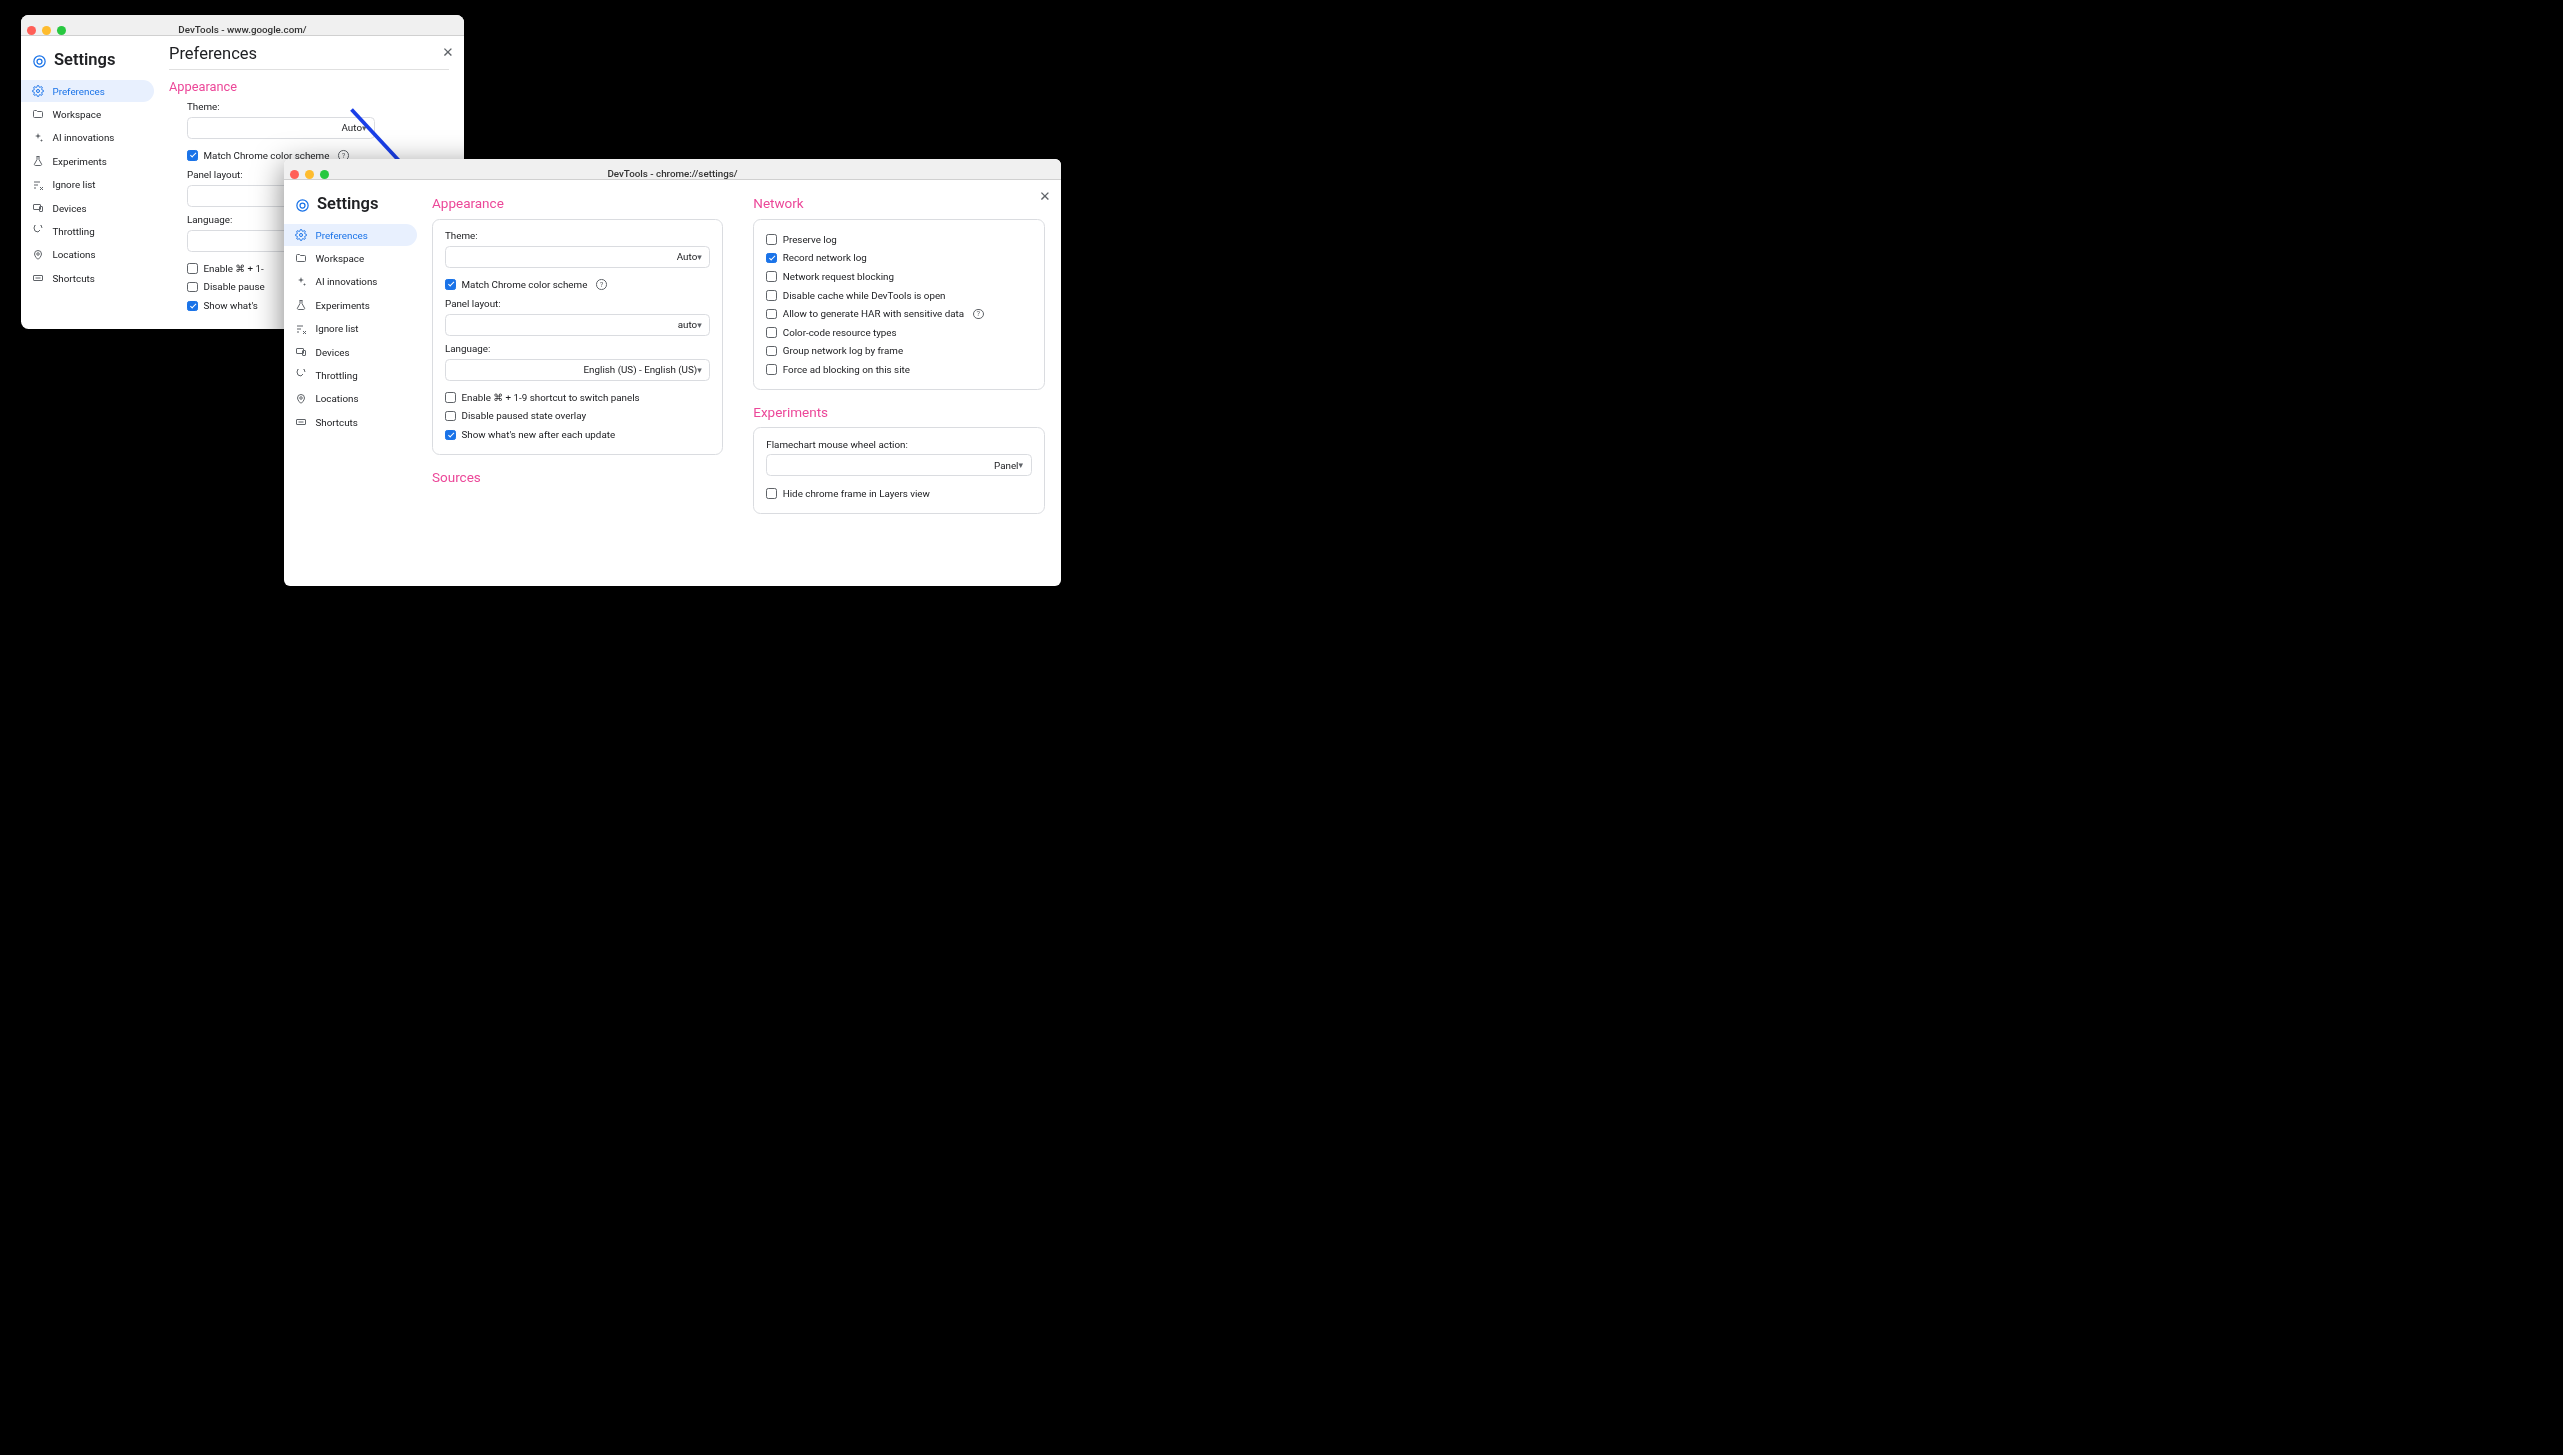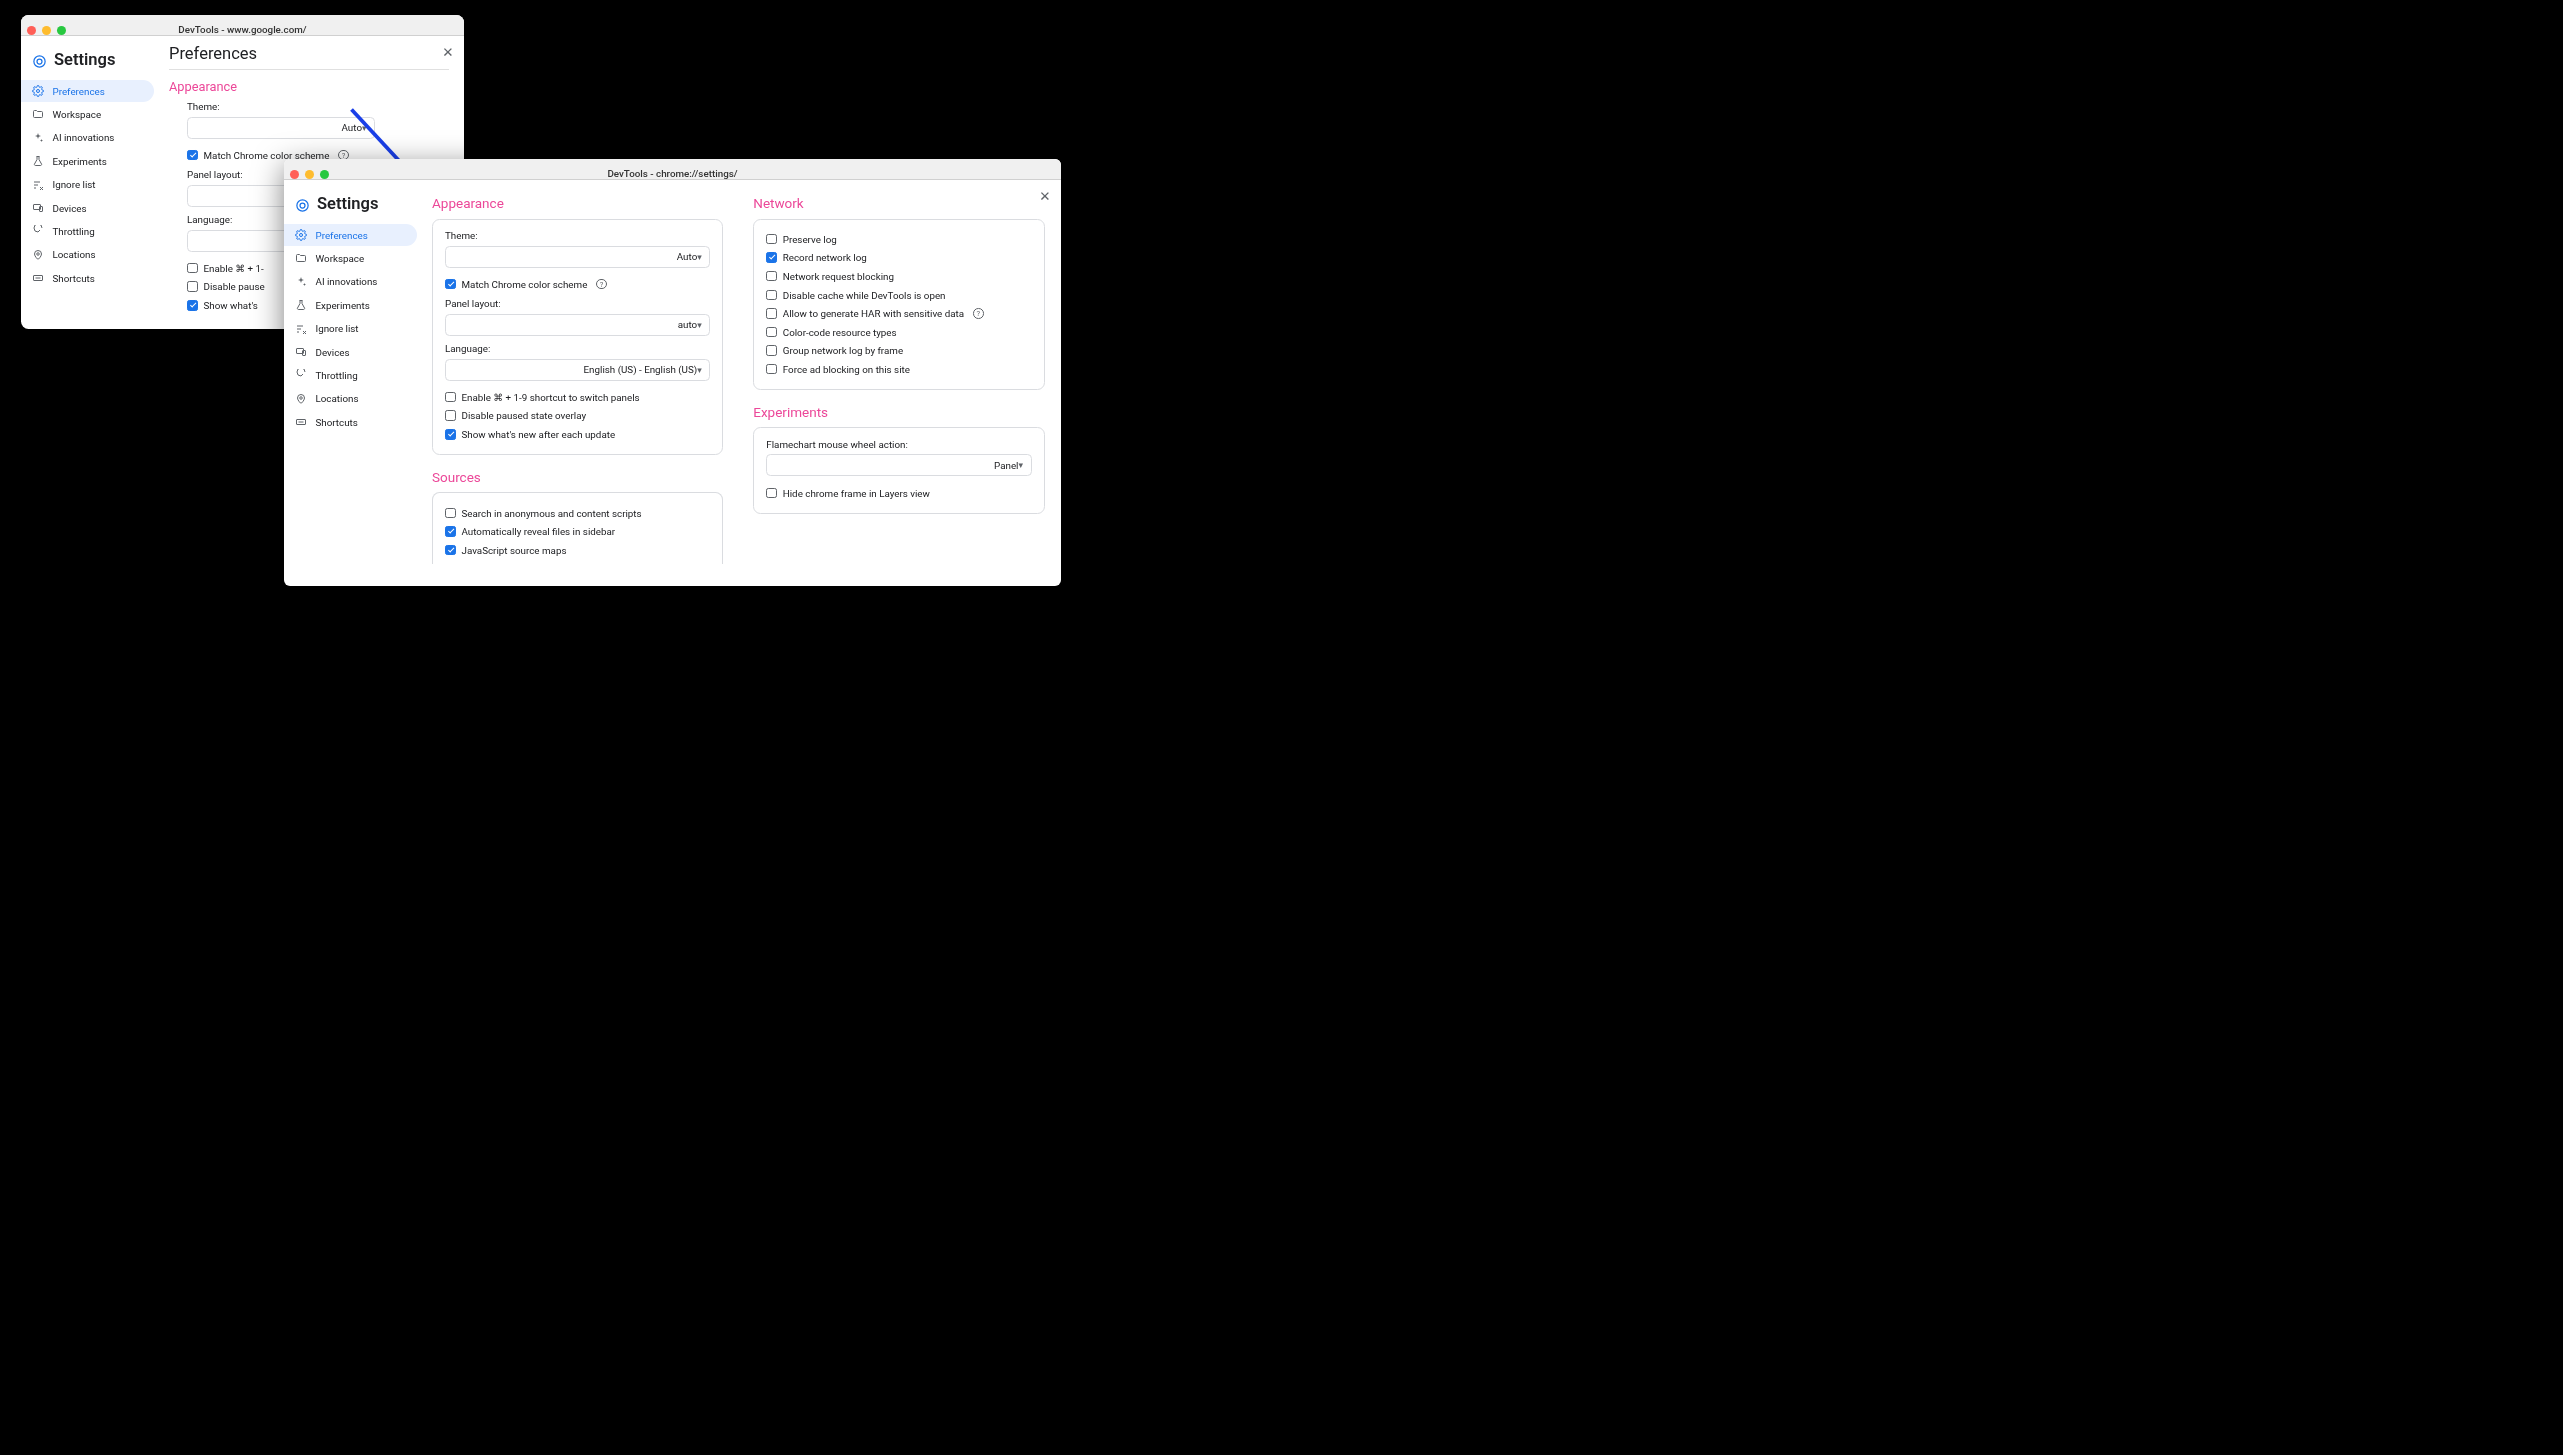--- a/index.html
+++ b/index.html
@@ -24,21 +24,21 @@
   .main { flex: 1; padding: 9px 15px 0 9px; overflow: hidden; }
   .close-btn { position: absolute; top: 7.5px; right: 10.5px; font-size: 13.5px; color: #5f6368; cursor: pointer; }
   .page-title { font-size: 16.5px; font-weight: 400; color: #202124; margin-bottom: 6px; }
   .divider { border: none; border-top: 0.8px solid #e0e0e0; margin-bottom: 9px; }
   .section-title { font-size: 13.5px; font-weight: 400; color: #ec4899; margin: 4.5px 0 7.5px 0; }
   .card { border: 0.8px solid #dadce0; border-radius: 7.5px; padding: 10.5px 12px; margin-bottom: 13.5px; }
   .field-label { font-size: 9.8px; color: #202124; margin-bottom: 4.5px; }
   .select { display: flex; justify-content: flex-end; align-items: center; border: 0.8px solid #dadce0; border-radius: 4.5px; padding: 4.5px 7.5px; font-size: 9.8px; color: #202124; background: #fff; margin-bottom: 7.5px; cursor: pointer; min-width: 165px; }
   .select.small { width: 188px; }
   .chev { color: #5f6368; font-size: 9px; }
-  .checkrow { display: flex; align-items: flex-start; gap: 6px; font-size: 9.8px; color: #202124; padding: 3.8px 0; }
+  .checkrow { display: flex; align-items: flex-end; gap: 6px; font-size: 9.8px; color: #202124; padding: 3.8px 0; }
   .cb { width: 10.5px; height: 10.5px; border: 1.1px solid #5f6368; border-radius: 2.3px; flex-shrink: 0; cursor: pointer; display: inline-flex; align-items: center; justify-content: center; background: #fff; }
   .cb.checked { background: #1a73e8; border-color: #1a73e8; }
   .cb.checked::after { content: ""; width: 2.3px; height: 5.3px; border: solid #fff; border-width: 0 1.5px 1.5px 0; transform: rotate(45deg) translateY(-0.8px); }
   .help { width: 10.5px; height: 10.5px; border: 0.9px solid #5f6368; border-radius: 50%; font-size: 7.5px; color: #5f6368; display: inline-flex; align-items: center; justify-content: center; margin-left: 3px; }
   .columns { display: flex; gap: 30px; }
   .col { flex: 1; min-width: 0; }
   
   .wA { top: 15px; left: 21px; width: 443px; height: 314px; z-index: 1; }
   .wA .main { padding-top: 7.5px; }
   .wA .section-sub { padding-left: 18px; }
@@ -342,34 +342,20 @@
             <div class="checkrow">
                 <span class="cb"></span>
                 <span>Disable paused state overlay</span>
               </div>
             <div class="checkrow">
                 <span class="cb checked"></span>
                 <span>Show what's new after each update</span>
               </div>
           </div>
           <div class="section-title">Sources</div>
-          <div class="card" style="border-bottom:none;border-bottom-left-radius:0;border-bottom-right-radius:0;padding-bottom:4.5px">
-            <div class="checkrow">
-                <span class="cb"></span>
-                <span>Search in anonymous and content scripts</span>
-              </div>
-            <div class="checkrow">
-                <span class="cb checked"></span>
-                <span>Automatically reveal files in sidebar</span>
-              </div>
-            <div class="checkrow">
-                <span class="cb checked"></span>
-                <span>JavaScript source maps</span>
-              </div>
-          </div>
         </div>
 
         <div class="col">
           <div class="section-title">Network</div>
           <div class="card">
             <div class="checkrow">
                 <span class="cb"></span>
                 <span>Preserve log</span>
               </div>
             <div class="checkrow">

